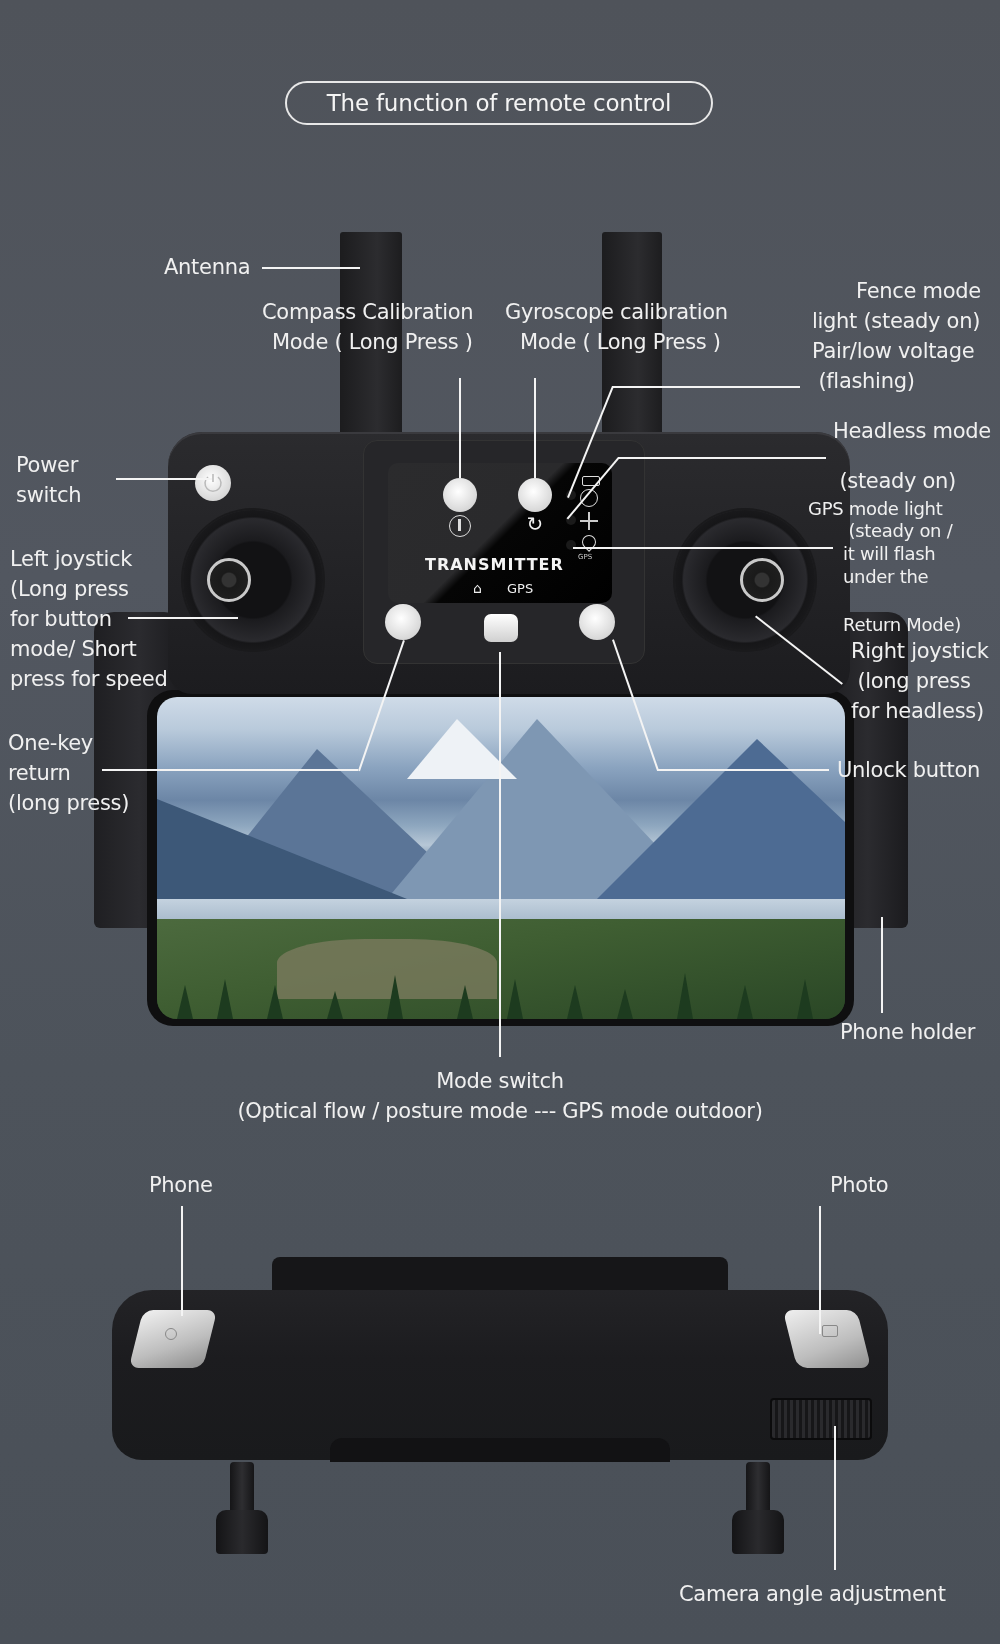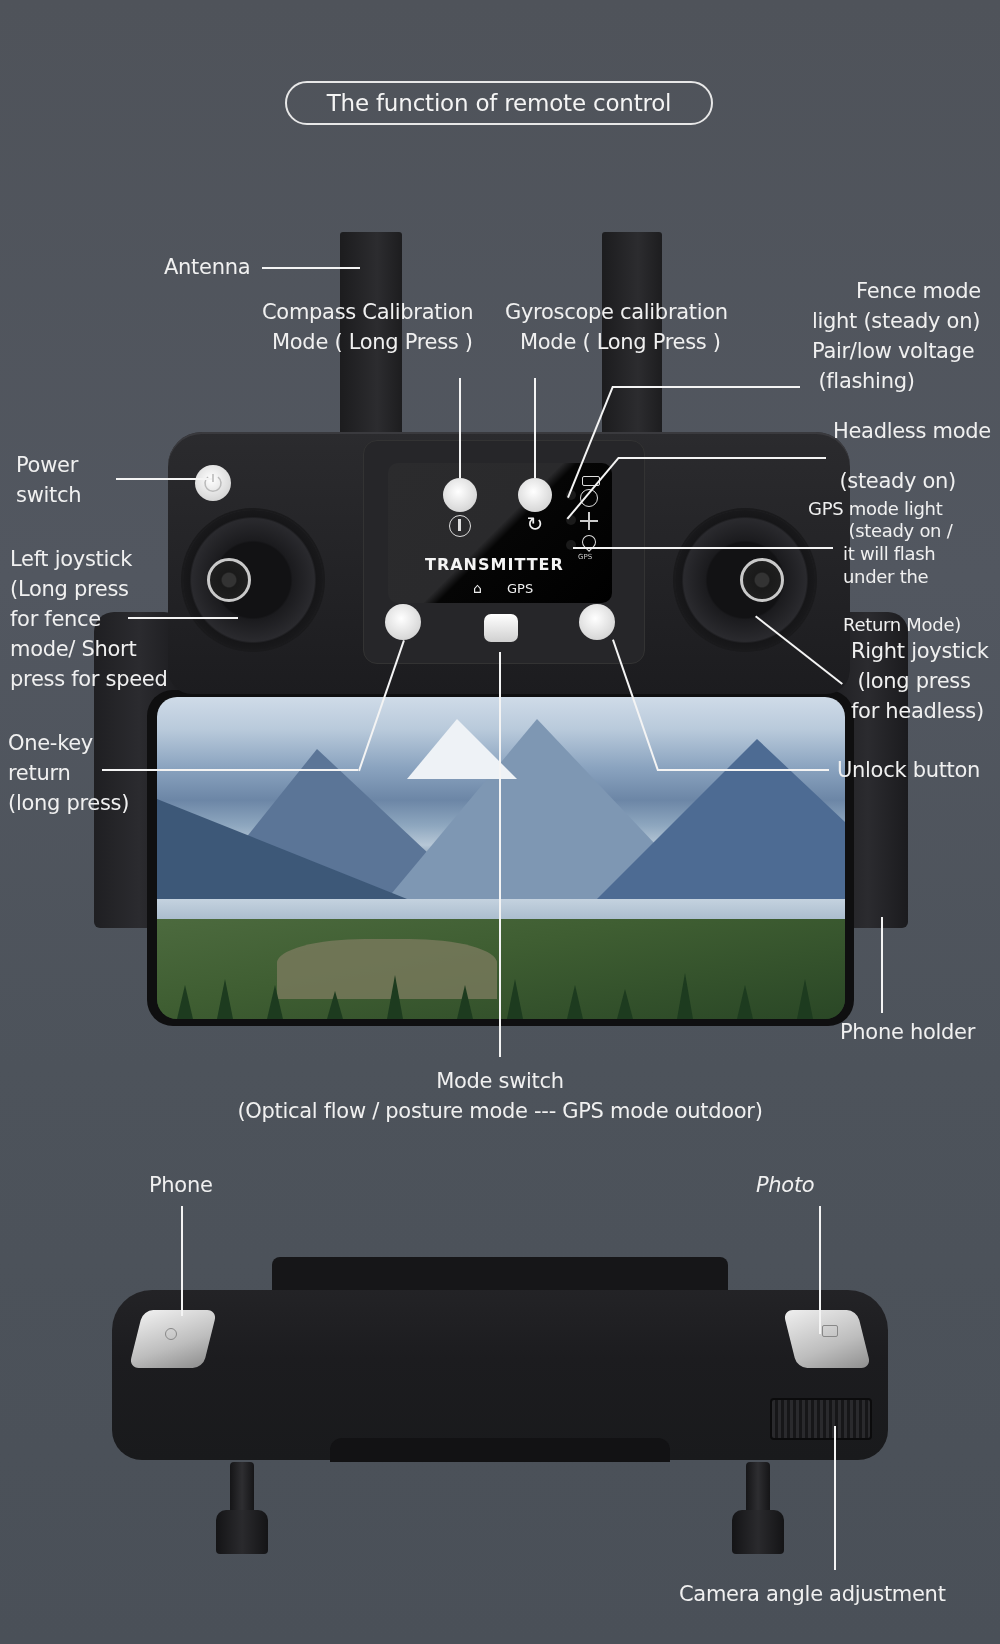--- a/index.html
+++ b/index.html
@@ -173,21 +173,21 @@
 <div class="lbl sm" style="left:843px;top:566px;">under the</div>
 <div class="lbl sm" style="left:843px;top:569px;margin-top:45px;">Return Mode)</div>
 <div class="line" style="left:573px;top:547px;width:260px;height:2px;"></div>
 
 <div class="lbl" style="left:16px;top:450px;">Power</div>
 <div class="lbl" style="left:16px;top:480px;">switch</div>
 <div class="line" style="left:116px;top:478px;width:96px;height:2px;"></div>
 
 <div class="lbl" style="left:10px;top:544px;">Left joystick</div>
 <div class="lbl" style="left:10px;top:574px;">(Long press</div>
-<div class="lbl" style="left:10px;top:604px;">for fence</div>
+<div class="lbl" style="left:10px;top:604px;">for button</div>
 <div class="lbl" style="left:10px;top:634px;">mode/ Short</div>
 <div class="lbl" style="left:10px;top:664px;">press for speed</div>
 <div class="line" style="left:128px;top:617px;width:110px;height:2px;"></div>
 
 <div class="lbl" style="left:8px;top:728px;">One-key</div>
 <div class="lbl" style="left:8px;top:758px;">return</div>
 <div class="lbl" style="left:8px;top:788px;">(long press)</div>
 <div class="line" style="left:102px;top:769px;width:256px;height:2px;"></div>
 <div class="line" style="left:403px;top:640px;width:2px;height:138px;transform-origin:top left;transform:rotate(19deg);"></div>
 
@@ -225,17 +225,17 @@
 
 <div class="wheel"></div>
 
 <div class="stick" style="left:230px;top:1462px;height:52px;"></div>
 <div class="stick-cap" style="left:216px;top:1510px;"></div>
 <div class="stick" style="left:746px;top:1462px;height:52px;"></div>
 <div class="stick-cap" style="left:732px;top:1510px;"></div>
 
 <div class="lbl" style="left:149px;top:1170px;">Phone</div>
 <div class="line" style="left:181px;top:1206px;width:2px;height:110px;"></div>
-<div class="lbl" style="left:756px;top:1170px;font-style:italic;">Photo</div>
+<div class="lbl" style="left:830px;top:1170px;">Photo</div>
 <div class="line" style="left:819px;top:1206px;width:2px;height:128px;"></div>
 
 <div class="line" style="left:834px;top:1426px;width:2px;height:144px;"></div>
 <div class="lbl" style="left:679px;top:1579px;">Camera angle adjustment</div>
 
 </body></html>

